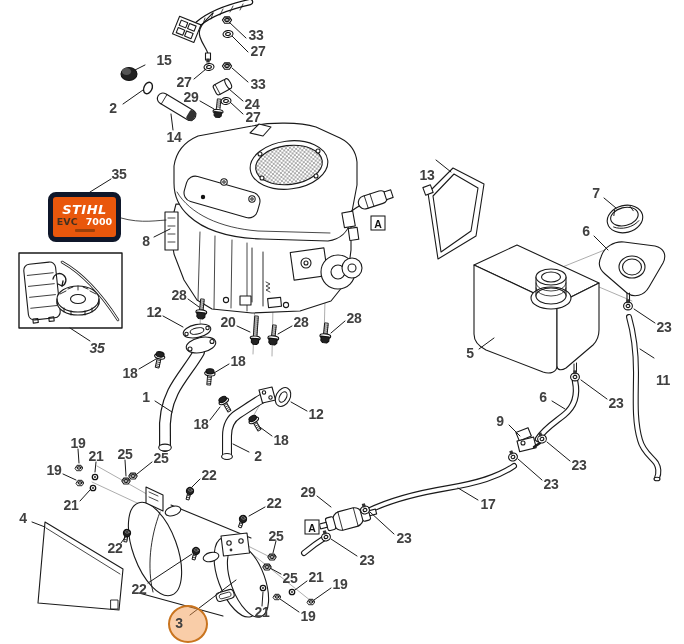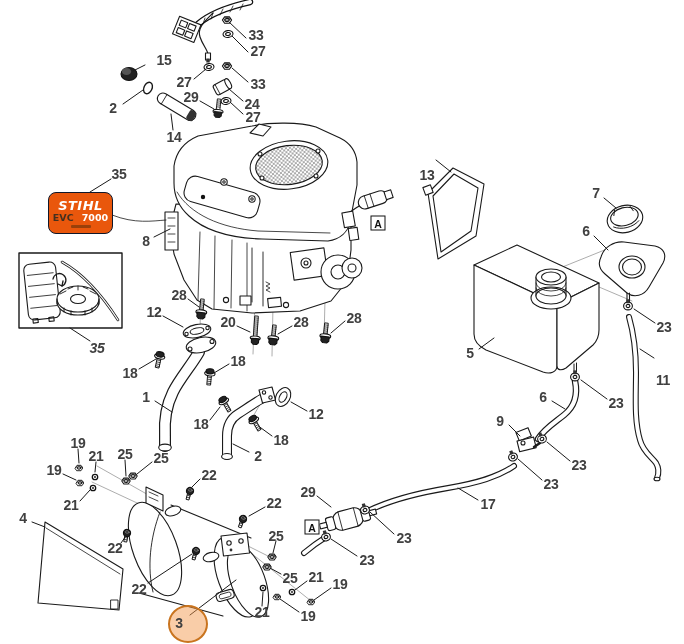--- a/index.html
+++ b/index.html
@@ -10,21 +10,21 @@
            font:bold 14px "Liberation Sans",sans-serif;color:#404040;
            letter-spacing:-.3px;white-space:nowrap;z-index:6;text-align:right;}
   .refbox{position:absolute;transform:translate(-50%,-50%);width:13px;height:13px;
           border:1.7px solid #111;background:#fff;color:#111;
           display:flex;align-items:center;justify-content:center;
           font:bold 10.5px "Liberation Sans",sans-serif;z-index:6;}
   .ring{position:absolute;transform:translate(-50%,-50%);width:36px;height:34px;
         border-radius:50%;background:rgba(243,150,74,.48);
         border:2.6px solid #c9741f;z-index:5;}
   #badge{position:absolute;left:48px;top:192px;width:63px;height:40px;
-         background:#e9570c;border:1px solid #0f172a;border-radius:8px;
+         background:#e9570c;border:5px solid #0f172a;border-radius:8px;
          display:flex;flex-direction:column;align-items:center;justify-content:center;
          z-index:4;}
   #badge .brand{color:#fff;font:italic bold 13px "DejaVu Sans",sans-serif;
                 letter-spacing:.5px;line-height:13px;}
   #badge .model{font:bold 9.5px "DejaVu Sans",sans-serif;line-height:10px;margin-top:1px;}
   #badge .model .pre{color:#44301f;}
   #badge .model .num{color:#fff;margin-left:8px;}
   #badge .cap-bar{width:20px;height:3px;margin-top:2px;border-radius:1px;
                   background:rgba(90,45,10,.55);}
 </style>

